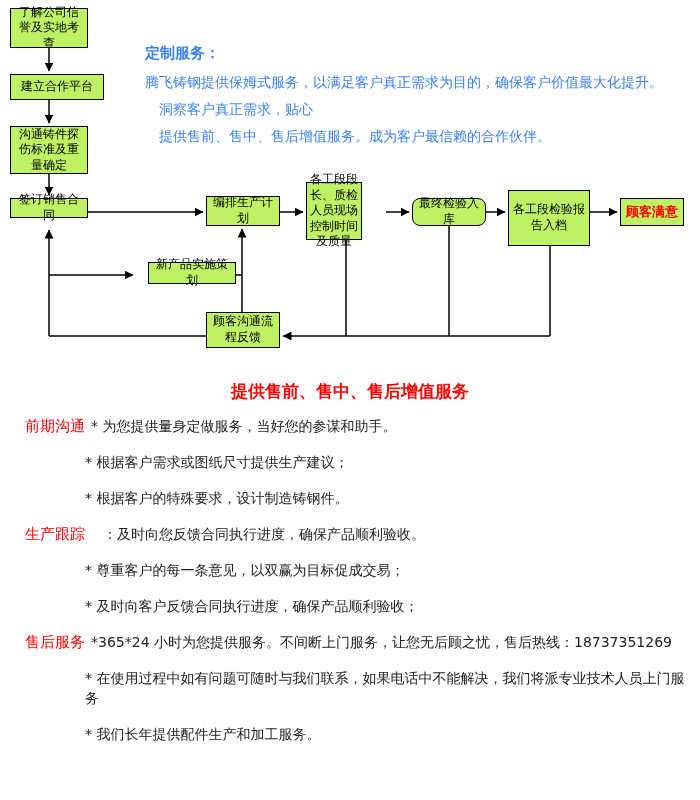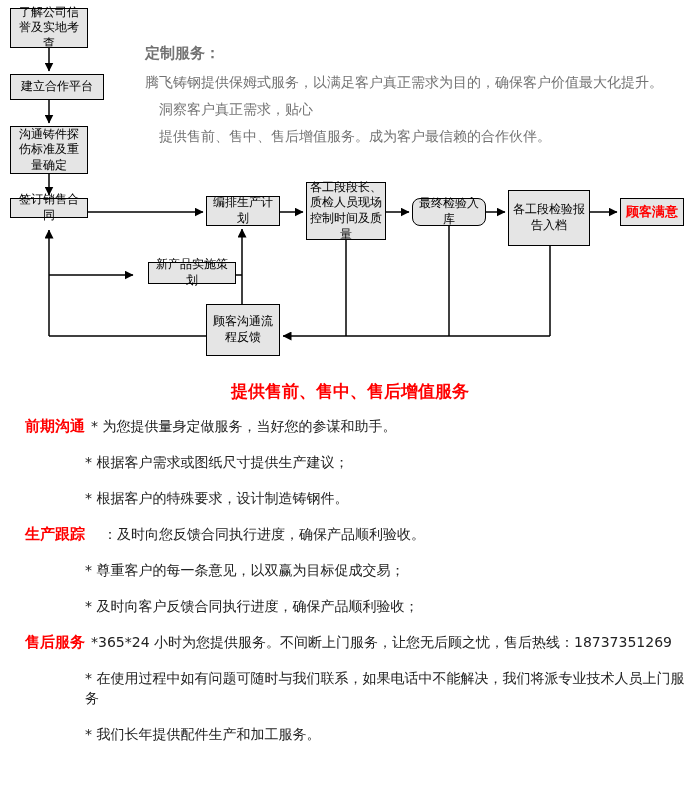--- a/index.html
+++ b/index.html
@@ -3,43 +3,43 @@
 <meta charset="utf-8">
 <style>
   html,body { margin:0; padding:0; background:#ffffff; }
   body { font-family:"DejaVu Sans","Liberation Sans",sans-serif; }
   .page { position:relative; width:700px; height:800px; background:#fff; overflow:hidden; }
 
   
   .flow-lines { position:absolute; left:0; top:0; }
   .fbox {
     position:absolute; box-sizing:border-box;
-    border:1px solid #000; background:#e5e5e5;
+    border:1px solid #000; background:#bef264;
     display:flex; align-items:center; justify-content:center;
     text-align:center; font-size:12px; line-height:1.3; color:#000;
     padding:2px 3px;
   }
   .fbox.red { color:#ff0000; font-weight:bold; font-size:13px; }
 
   
-  .intro { position:absolute; left:145px; top:44px; width:548px; color:#737373; }
+  .intro { position:absolute; left:145px; top:44px; width:548px; color:#3b82f6; }
   .intro-title { font-weight:bold; font-size:15px; margin-bottom:9px; }
   .intro-line { font-size:14px; line-height:20px; margin-bottom:7px; }
   .intro-line.indent { padding-left:14px; }
 
   
   .mid-heading {
     position:absolute; top:380px; left:0; width:100%;
     text-align:center; color:#ff0000; font-weight:bold; font-size:17px;
   }
 
   
   .services { position:absolute; left:25px; top:416px; width:660px; font-size:14px; color:#222; }
   .svc-line { line-height:20px; margin-bottom:16px; }
-  .svc-label { color:#ff0000; font-weight:bold; font-size:15px; }
+  .svc-label { color:#ff0000; font-weight:normal; font-size:15px; }
   .svc-first { margin-left:6px; }
   .svc-first.no-gap { margin-left:18px; }
   .svc-sub { padding-left:60px; }
 </style>
 </head>
 <body>
 
 <div class="page">
 
   <svg class="flow-lines" width="700" height="370" viewBox="0 0 700 370">
@@ -68,26 +68,26 @@
       <path d="M449,226 V336"></path>
       <path d="M550,232 V336"></path>
     </g>
   </svg>
 
   <div class="fbox" style="left:10px; top:8px;   width:78px; height:40px;">了解公司信誉及实地考查</div>
   <div class="fbox" style="left:10px; top:74px;  width:94px; height:26px;">建立合作平台</div>
   <div class="fbox" style="left:10px; top:126px; width:78px; height:48px;">沟通铸件探伤标准及重量确定</div>
   <div class="fbox" style="left:10px; top:198px; width:78px; height:20px;">签订销售合同</div>
   <div class="fbox" style="left:206px; top:196px; width:74px; height:30px;">编排生产计划</div>
-  <div class="fbox" style="left:306px; top:182px; width:80px; height:58px;">各工段段长、质检人员现场控制时间及质量</div>
+  <div class="fbox" style="left:306px; top:182px; width:56px; height:58px;">各工段段长、质检人员现场控制时间及质量</div>
   <div class="fbox" style="left:412px; top:198px; width:74px; height:28px;border-radius:8px;">最终检验入库</div>
   <div class="fbox" style="left:508px; top:190px; width:82px; height:56px;">各工段检验报告入档</div>
   <div class="fbox red" style="left:620px; top:198px; width:64px; height:28px;">顾客满意</div>
   <div class="fbox" style="left:148px; top:262px; width:88px; height:22px;text-align:center;">新产品实施策划</div>
-  <div class="fbox" style="left:206px; top:304px; width:74px; height:52px;">顾客沟通流程反馈</div>
+  <div class="fbox" style="left:206px; top:312px; width:74px; height:36px;">顾客沟通流程反馈</div>
 
   <div class="intro">
     <div class="intro-title">定制服务：</div>
     <div class="intro-line">腾飞铸钢提供保姆式服务，以满足客户真正需求为目的，确保客户价值最大化提升。</div>
     <div class="intro-line indent">洞察客户真正需求，贴心</div>
     <div class="intro-line indent">提供售前、售中、售后增值服务。成为客户最信赖的合作伙伴。</div>
   </div>
 
   <div class="mid-heading">提供售前、售中、售后增值服务</div>
 

